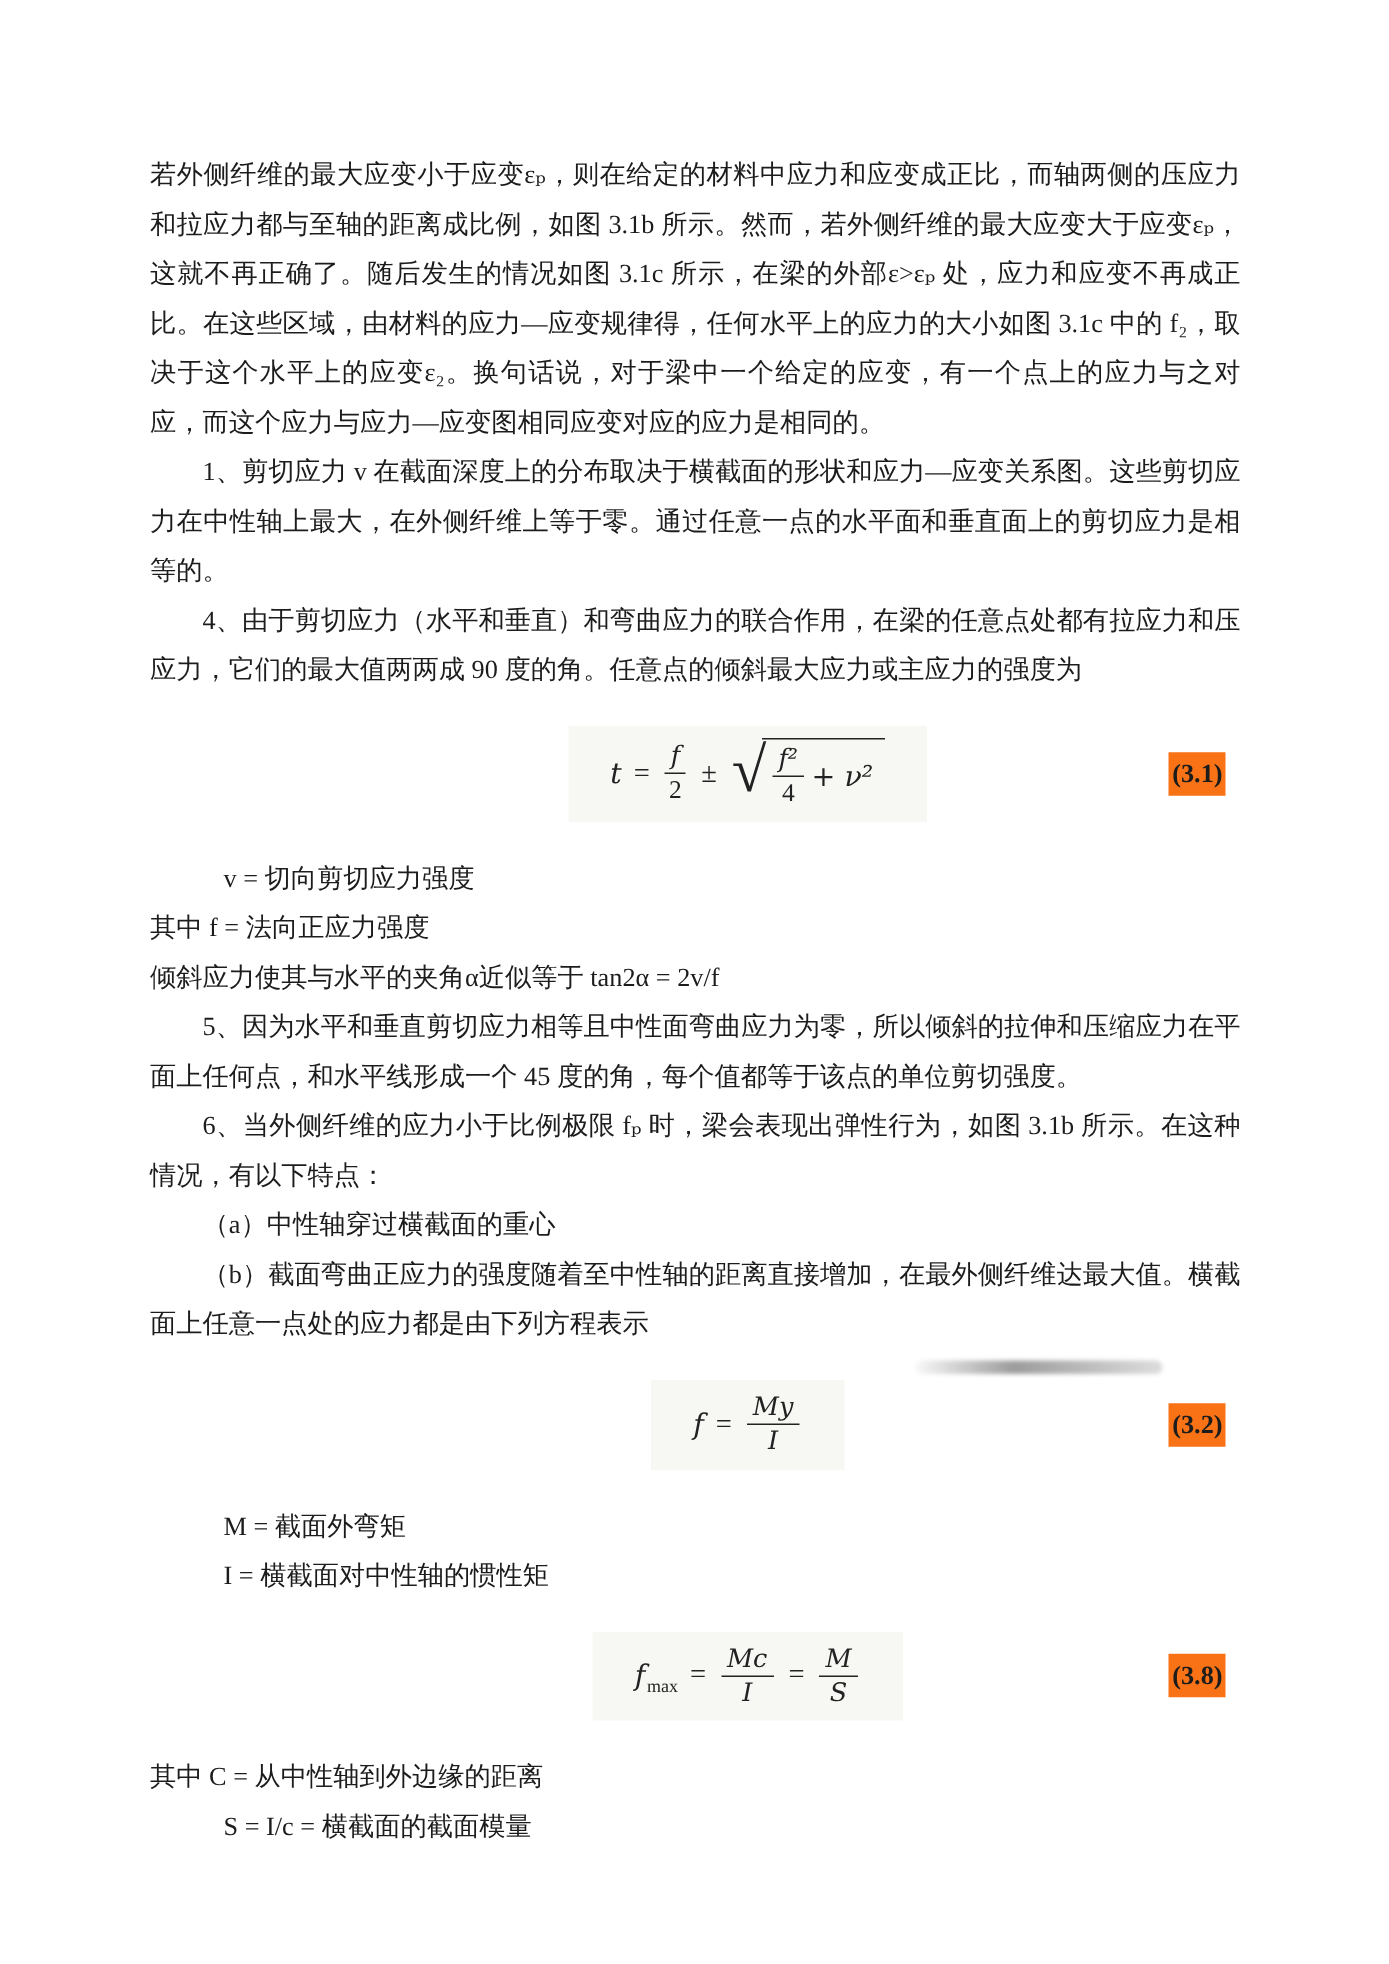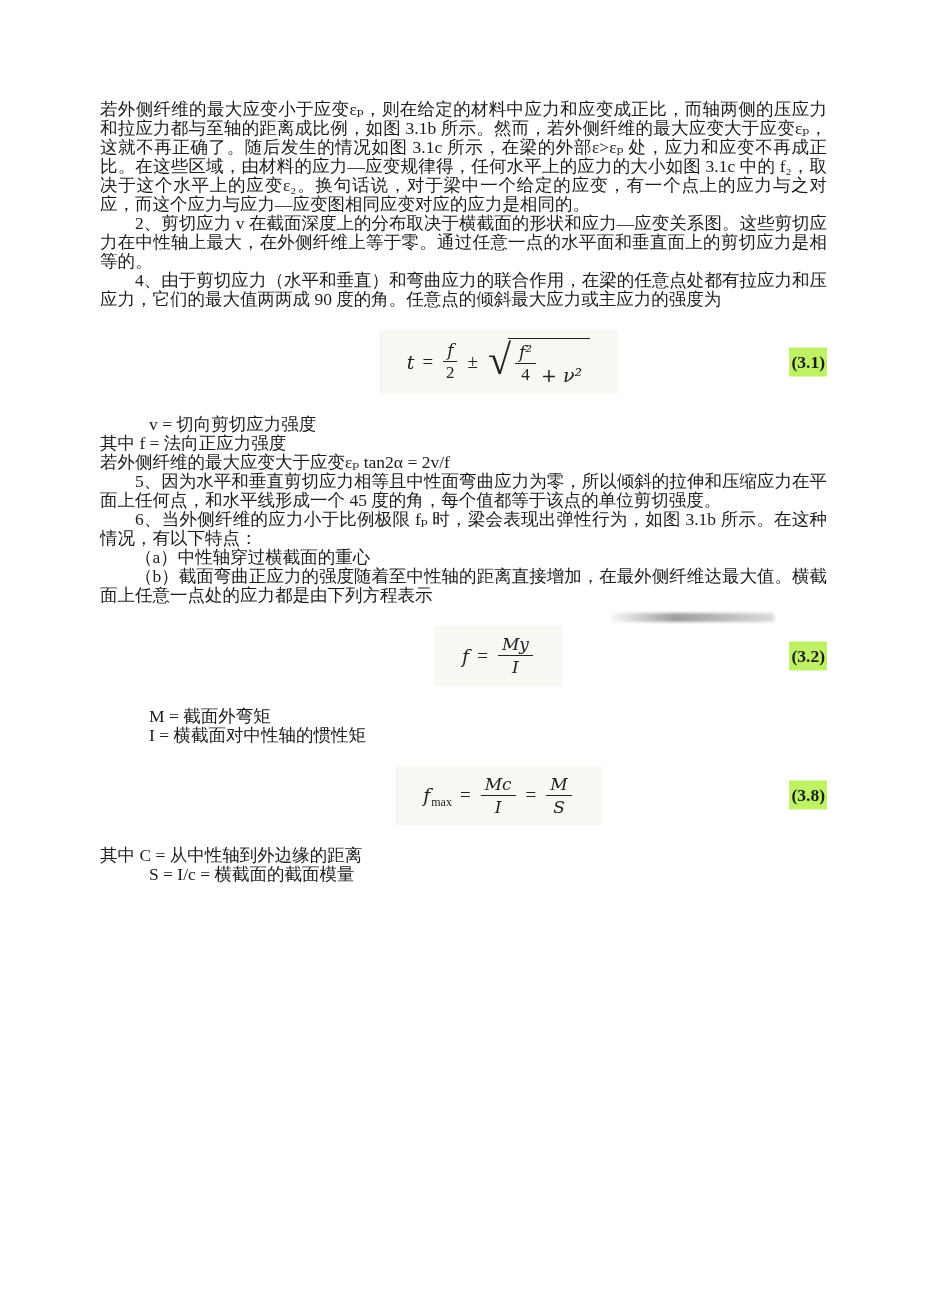--- a/index.html
+++ b/index.html
@@ -12,21 +12,21 @@
     font-family: "Liberation Serif", "DejaVu Serif", serif;
     color: #1c1c1c;
   }
   .page {
     width: 926px;
     height: 1309px;
     padding: 100px 99px 0 100px;
   }
   .body-text {
     font-size: 17.5px;
-    line-height: 19px;
+    line-height: 33px;
     text-align: justify;
     word-break: break-all;
   }
   .indent { text-indent: 35px; }
   .def-indent { padding-left: 49px; }
 
   
   .formula-row {
     position: relative;
     display: flex;
@@ -38,26 +38,26 @@
   .formula-row.small { min-height: 48px; }
   .scan-box {
     background: #f7f7f4;
     padding: 8px 28px;
     transform: translateX(35px);
     display: inline-flex;
     align-items: center;
   }
   .eq-number {
     position: absolute;
-    right: 0;
+    right: 10px;
     top: 50%;
     transform: translateY(-50%);
     font-weight: bold;
     font-size: 17.5px;
-    background: #bef264;
+    background: #f97316;
     padding: 4px 2px;
     text-align: center;
   }
   .math {
     display: inline-flex;
     align-items: center;
     gap: 7px;
     font-size: 19px;
     color: #222;
   }
@@ -84,21 +84,21 @@
   .sqrt { display: inline-flex; align-items: center; margin-left: 2px; }
   .radical {
     font-size: 42px;
     line-height: 1;
     font-style: normal;
     margin-right: -3px;
     margin-top: -4px;
   }
   .radicand {
     display: inline-flex;
-    align-items: flex-end;
+    align-items: center;
     gap: 3px;
     border-top: 1.6px solid #222;
     padding: 3px 8px 0 5px;
   }
   .scan-smudge {
     position: absolute;
     top: -13px;
     right: 52px;
     width: 165px;
     height: 9px;
@@ -107,21 +107,21 @@
     filter: blur(1.5px);
   }
 </style>
 </head>
 <body>
 
 <div class="page">
 
   <p class="body-text">若外侧纤维的最大应变小于应变εₚ，则在给定的材料中应力和应变成正比，而轴两侧的压应力和拉应力都与至轴的距离成比例，如图 3.1b 所示。然而，若外侧纤维的最大应变大于应变εₚ，这就不再正确了。随后发生的情况如图 3.1c 所示，在梁的外部ε&gt;εₚ 处，应力和应变不再成正比。在这些区域，由材料的应力—应变规律得，任何水平上的应力的大小如图 3.1c 中的 f₂，取决于这个水平上的应变ε₂。换句话说，对于梁中一个给定的应变，有一个点上的应力与之对应，而这个应力与应力—应变图相同应变对应的应力是相同的。</p>
 
-  <p class="body-text indent">2、剪切应力 v 在截面深度上的分布取决于横截面的形状和应力—应变关系图。这些剪切应力在中性轴上最大，在外侧纤维上等于零。通过任意一点的水平面和垂直面上的剪切应力是相等的。</p>
+  <p class="body-text indent">1、剪切应力 v 在截面深度上的分布取决于横截面的形状和应力—应变关系图。这些剪切应力在中性轴上最大，在外侧纤维上等于零。通过任意一点的水平面和垂直面上的剪切应力是相等的。</p>
 
   <p class="body-text indent">4、由于剪切应力（水平和垂直）和弯曲应力的联合作用，在梁的任意点处都有拉应力和压应力，它们的最大值两两成 90 度的角。任意点的倾斜最大应力或主应力的强度为</p>
 
   <div class="formula-row">
     <div class="scan-box">
       <span class="math">
         <span class="var">t</span>
         <span class="op">=</span>
         <span class="frac">
           <span class="fnum var">f</span>
@@ -138,21 +138,21 @@
             <span class="var">+ ν²</span>
           </span>
         </span>
       </span>
     </div>
     <span class="eq-number">(3.1)</span>
   </div>
 
   <p class="body-text def-indent">v = 切向剪切应力强度</p>
   <p class="body-text">其中 f = 法向正应力强度</p>
-  <p class="body-text">若外侧纤维的最大应变大于应变εₚ tan2α = 2v/f</p>
+  <p class="body-text">倾斜应力使其与水平的夹角α近似等于 tan2α = 2v/f</p>
 
   <p class="body-text indent">5、因为水平和垂直剪切应力相等且中性面弯曲应力为零，所以倾斜的拉伸和压缩应力在平面上任何点，和水平线形成一个 45 度的角，每个值都等于该点的单位剪切强度。</p>
 
   <p class="body-text indent">6、当外侧纤维的应力小于比例极限 fₚ 时，梁会表现出弹性行为，如图 3.1b 所示。在这种情况，有以下特点：</p>
 
   <p class="body-text indent">（a）中性轴穿过横截面的重心</p>
 
   <p class="body-text indent">（b）截面弯曲正应力的强度随着至中性轴的距离直接增加，在最外侧纤维达最大值。横截面上任意一点处的应力都是由下列方程表示</p>
 
   <div class="formula-row small">

